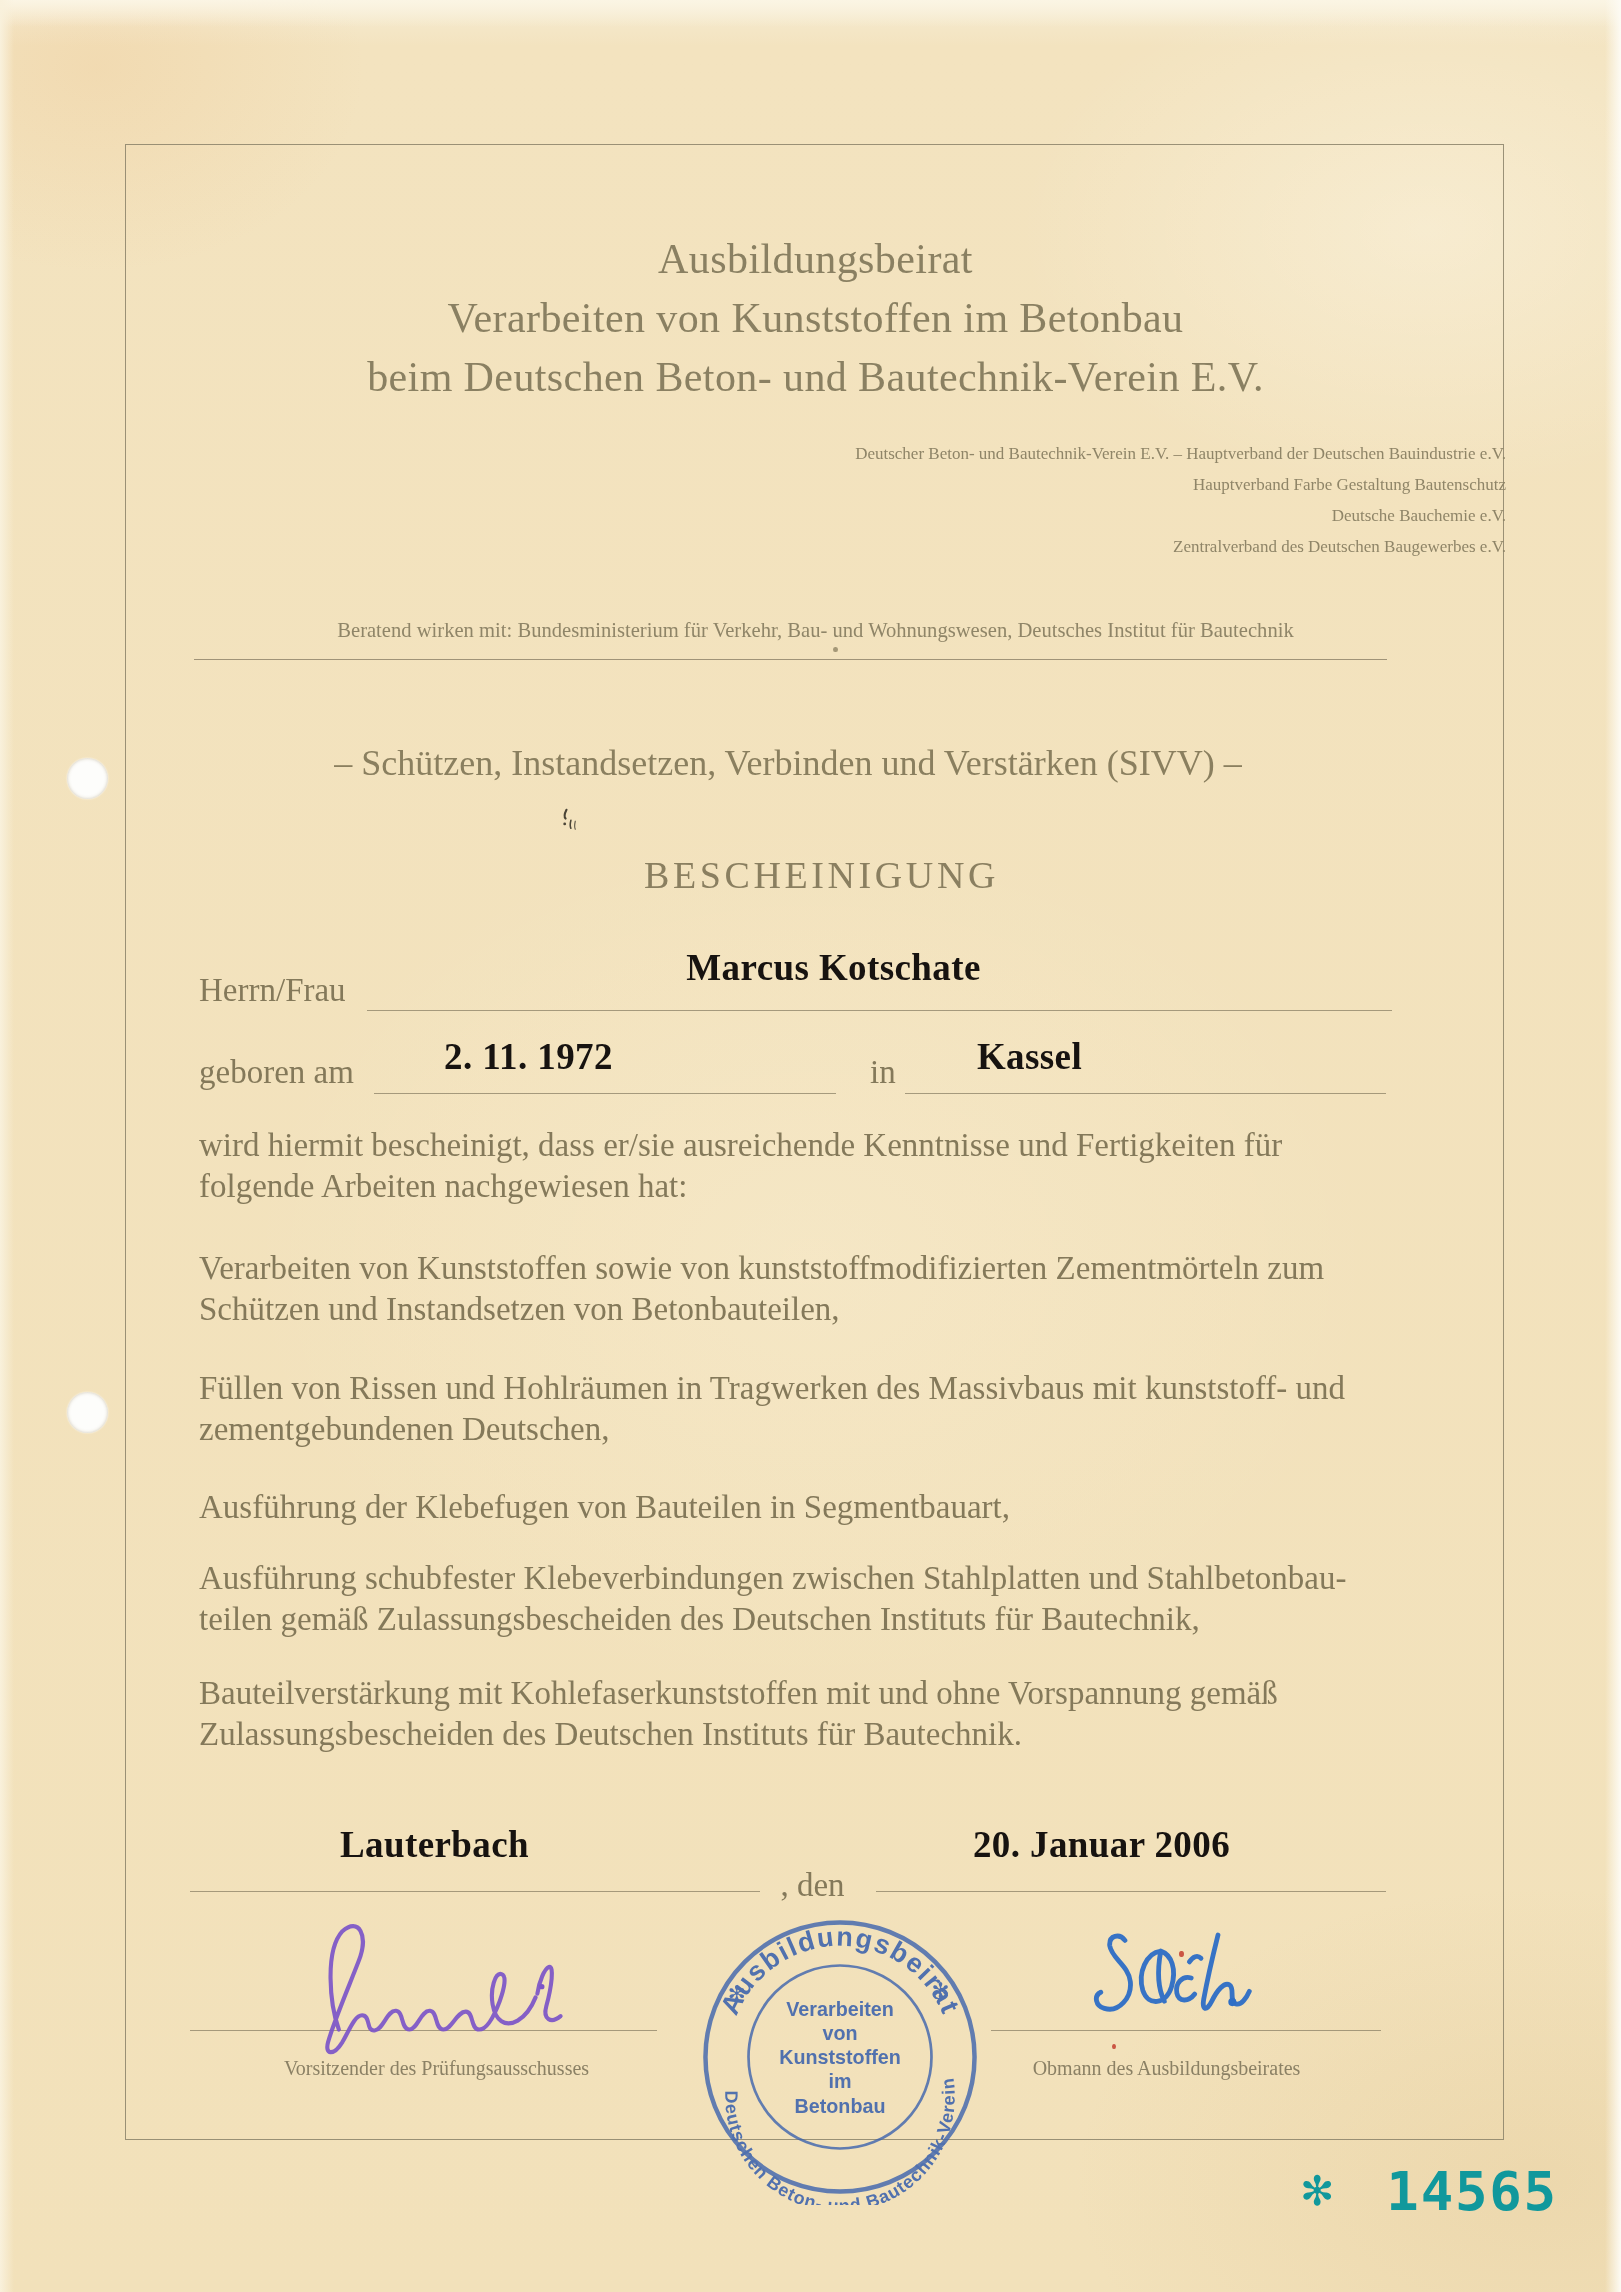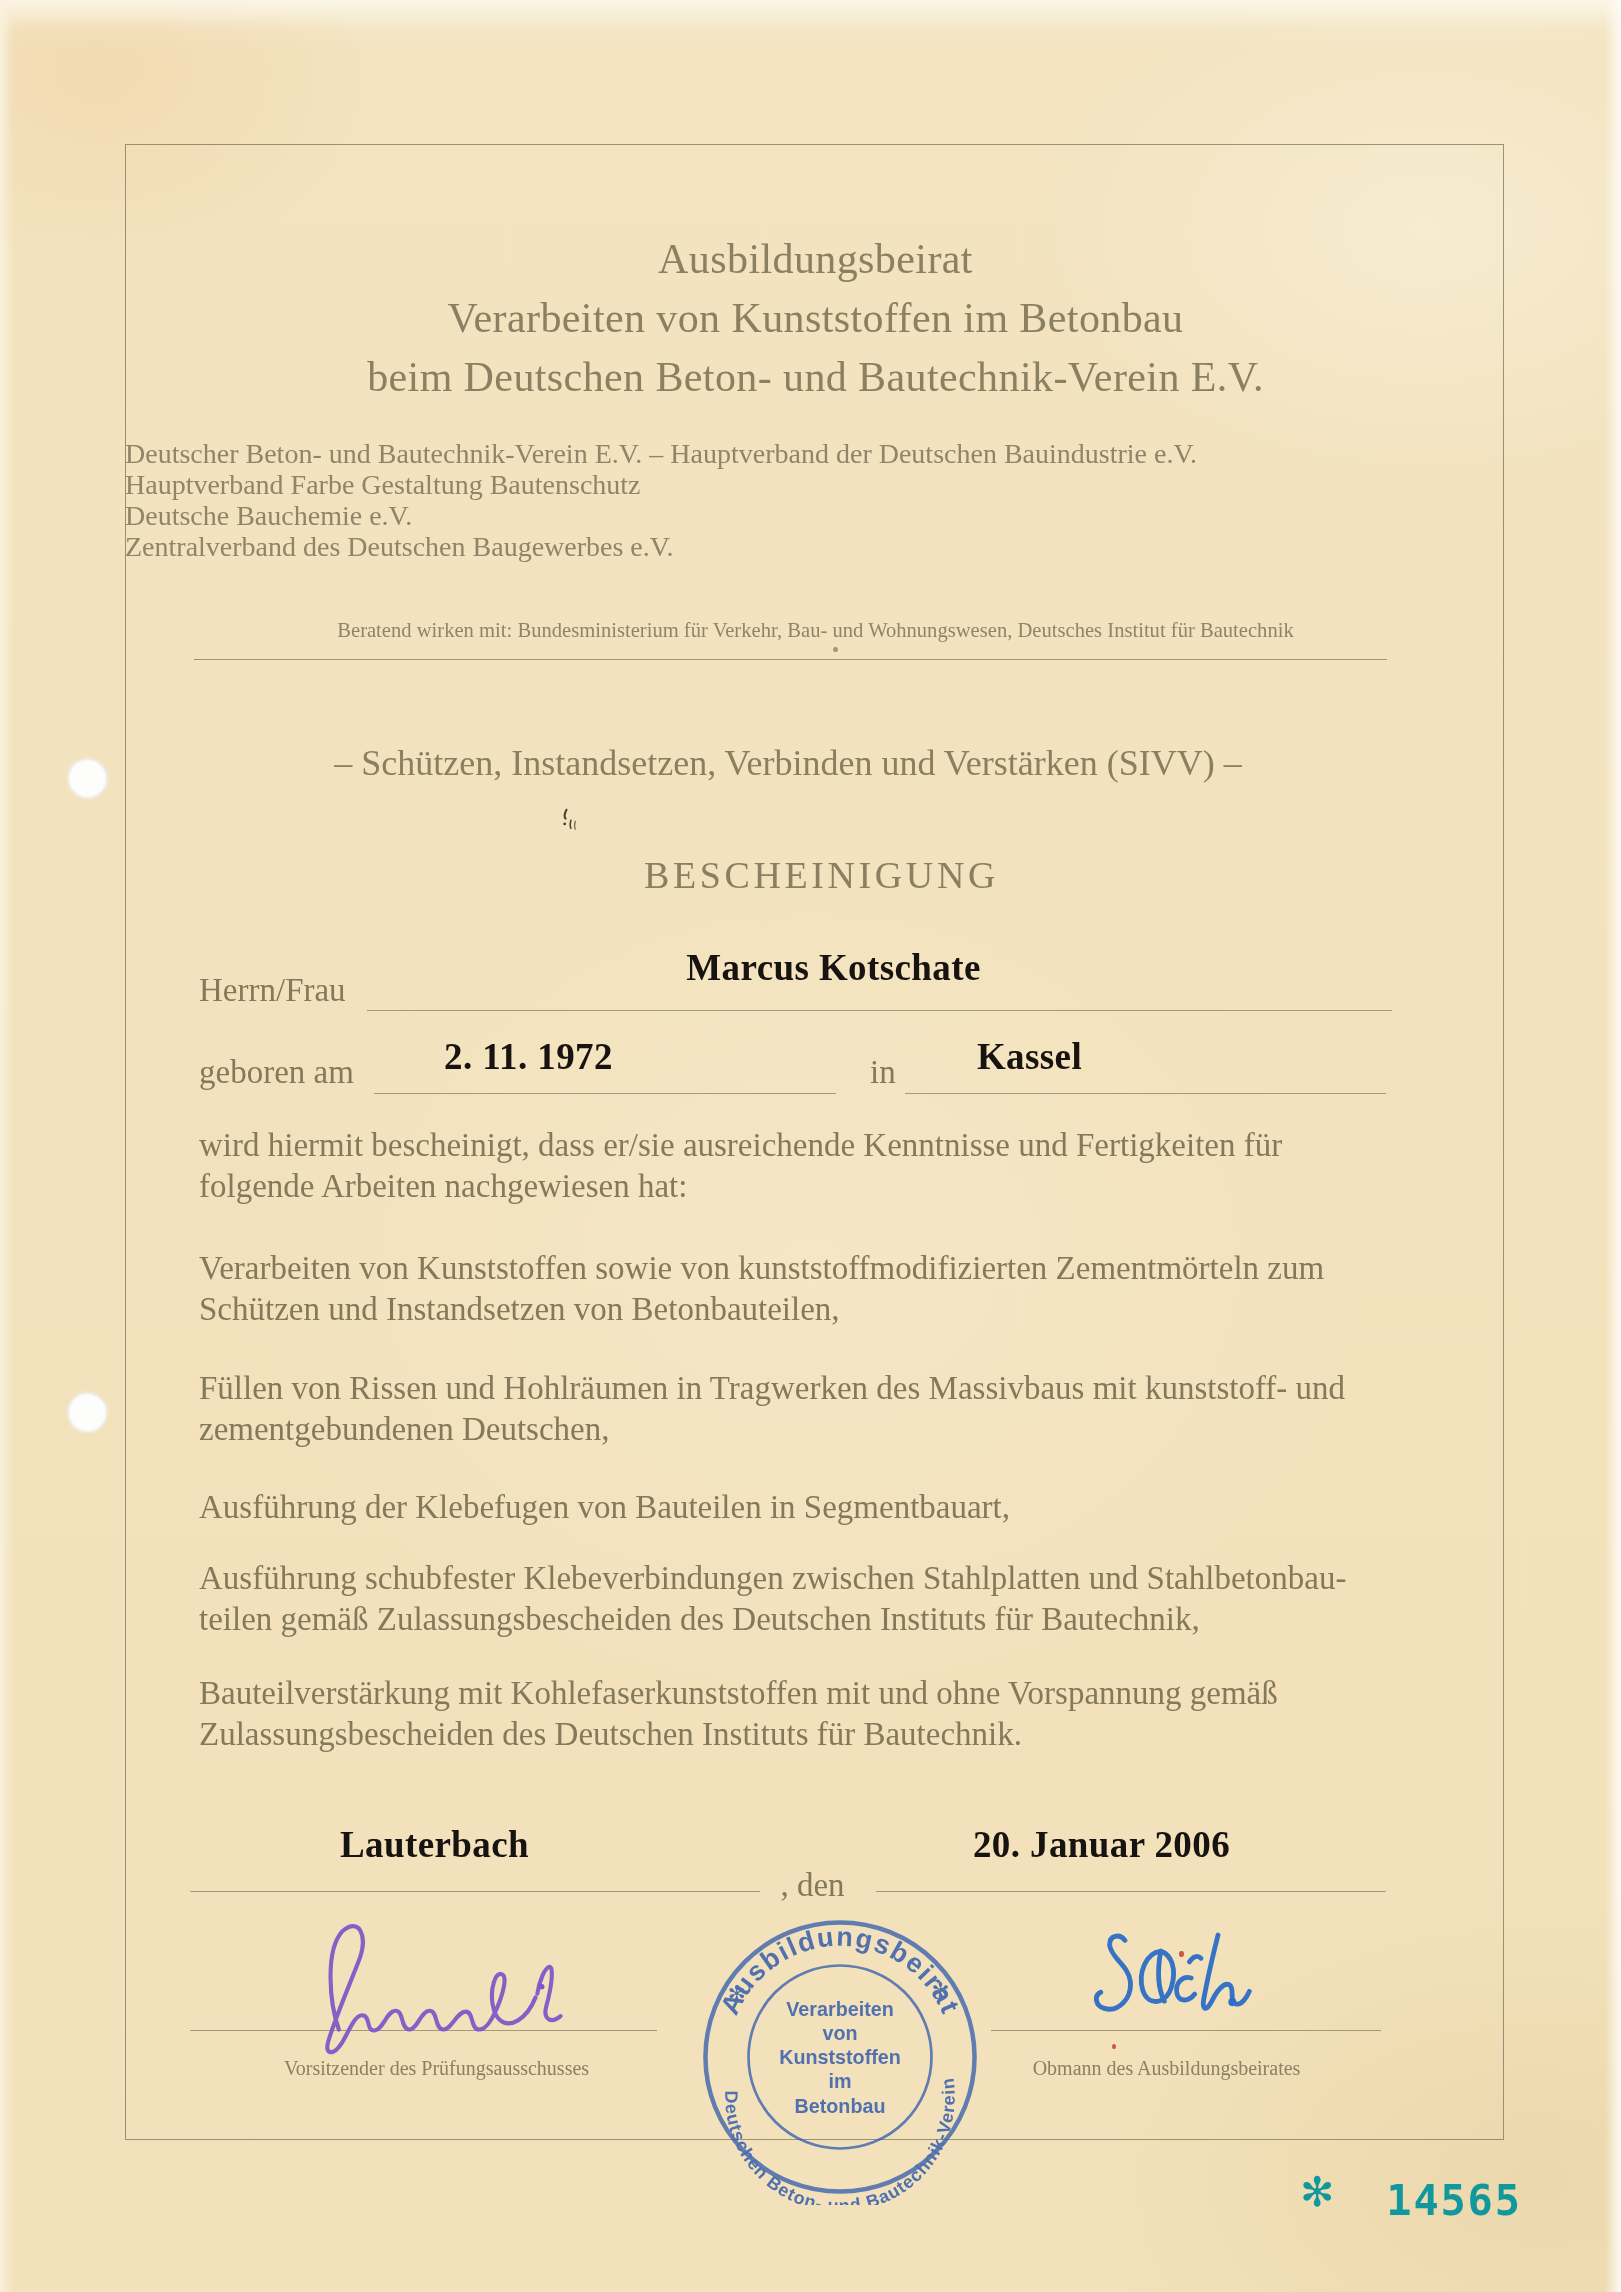--- a/index.html
+++ b/index.html
@@ -17,21 +17,21 @@
   .abs{position:absolute;}
   .edge-top{left:0;top:0;width:100%;height:27px;background:linear-gradient(180deg,#fbf5e4,rgba(251,245,228,0));}
   .edge-left{left:0;top:0;width:14.3px;height:100%;background:linear-gradient(90deg,#f9f1dc,rgba(249,241,220,0));}
   .edge-right{right:0;top:0;width:16px;height:100%;background:linear-gradient(270deg,#fdfbf4,rgba(253,251,244,0));}
   .frame{left:125px;top:144px;width:1377px;height:1994px;border:1.8px solid var(--frame,#8a8168);opacity:.85;}
   .hole{width:41px;height:41px;border-radius:50%;background:#fdfdfb;box-shadow:inset 0 0 3.6px rgba(150,130,90,.45), 0 0 1.8px rgba(255,255,255,.9);}
   .hole1{left:67px;top:758px;}
   .hole2{left:67px;top:1392px;}
 
   .hdr{left:125px;top:230px;width:1381px;text-align:center;font-size:42px;line-height:59px;color:#8a8062;letter-spacing:0.4px;}
-  .orgs{left:125px;top:438px;width:1381px;text-align:left;font-size:28px;line-height:31px;color:#8f8568;font-family:Liberation Serif, serif;}
+  .orgs{left:125px;top:438px;width:1381px;text-align:right;font-size:17px;line-height:31px;color:#8f8568;font-family:Liberation Serif, serif;}
   .advisory{left:125px;top:619px;width:1381px;text-align:center;font-size:20.6px;color:#8f8568;}
   .dot-artifact{left:833px;top:647px;width:4.5px;height:5.4px;background:#6f6548;border-radius:50%;opacity:.6;}
   .rule1{left:194px;top:659px;width:1193px;border-top:1.8px solid var(--rule,#8b8066);opacity:.8;}
 
   .sivv{left:134px;top:742px;width:1308px;text-align:center;font-size:36px;color:#8a7f5f;}
   .title{left:125px;top:853px;width:1381px;text-align:center;font-size:38px;letter-spacing:3.6px;color:#8a7f60;padding-left:6px;}
 
   .lbl{font-size:33px;color:var(--ink,#84795a);}
   .bold-ink{font-weight:bold;font-size:37px;color:var(--black,#171310);letter-spacing:0.4px;}
   .uline{border-top:1.8px solid var(--rule,#8b8066);opacity:.75;}
@@ -70,21 +70,21 @@
   .stamp{left:692px;top:1909px;}
   .stamp text{fill:var(--stamp-blue,#3b62ad);}
   .stamp .ring{fill:none;stroke:var(--stamp-blue,#3b62ad);opacity:.9;}
   .stamp-arc-top{font-family:"Liberation Sans",sans-serif;font-size:30px;font-weight:bold;letter-spacing:2px;}
   .stamp-arc-bot{font-family:"Liberation Sans",sans-serif;font-size:20px;font-weight:bold;letter-spacing:1px;}
   .stamp-center{font-family:"Liberation Sans",sans-serif;font-size:22px;font-weight:bold;text-anchor:middle;}
   .stamp-star{font-size:24px;text-anchor:middle;}
 
   .serial{left:1300px;top:2160px;display:flex;align-items:center;gap:52px;color:var(--serial-teal,#11989c);}
   .serial-mark{font-size:41px;line-height:1;font-family:"DejaVu Sans",sans-serif;}
-  .serial-num{font-family:"DejaVu Sans Mono","Liberation Mono",monospace;font-weight:bold;font-size:42px;letter-spacing:1.8px;margin-top:16px;}
+  .serial-num{font-family:"DejaVu Sans Mono","Liberation Mono",monospace;font-weight:bold;font-size:54px;letter-spacing:1.8px;}
   .smudge{left:561px;top:808px;}
 </style>
 </head>
 <body>
 
 <div class="page">
 
   <div class="abs edge-top"></div>
   <div class="abs edge-left"></div>
   <div class="abs edge-right"></div>

